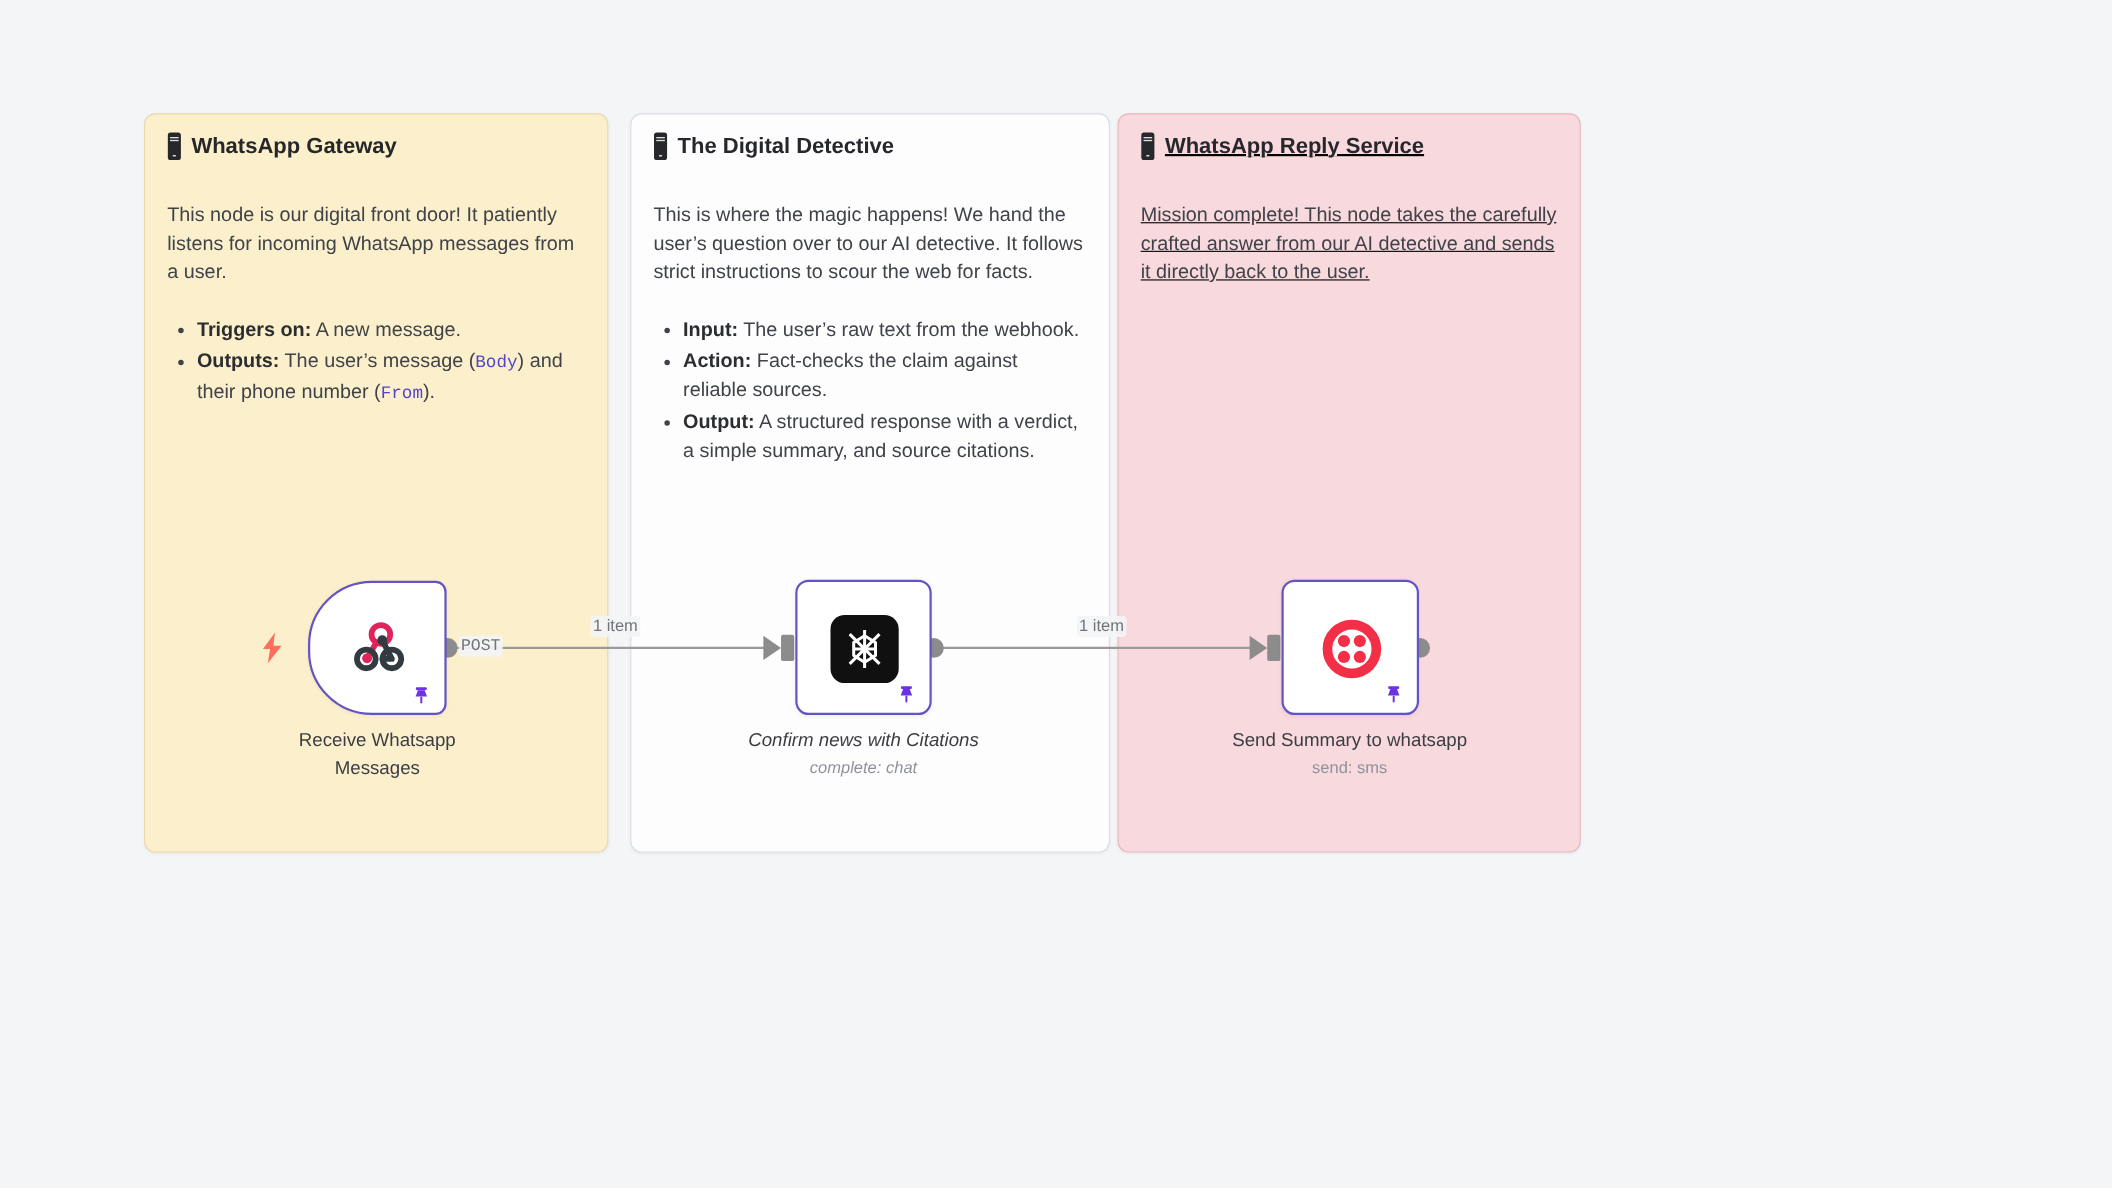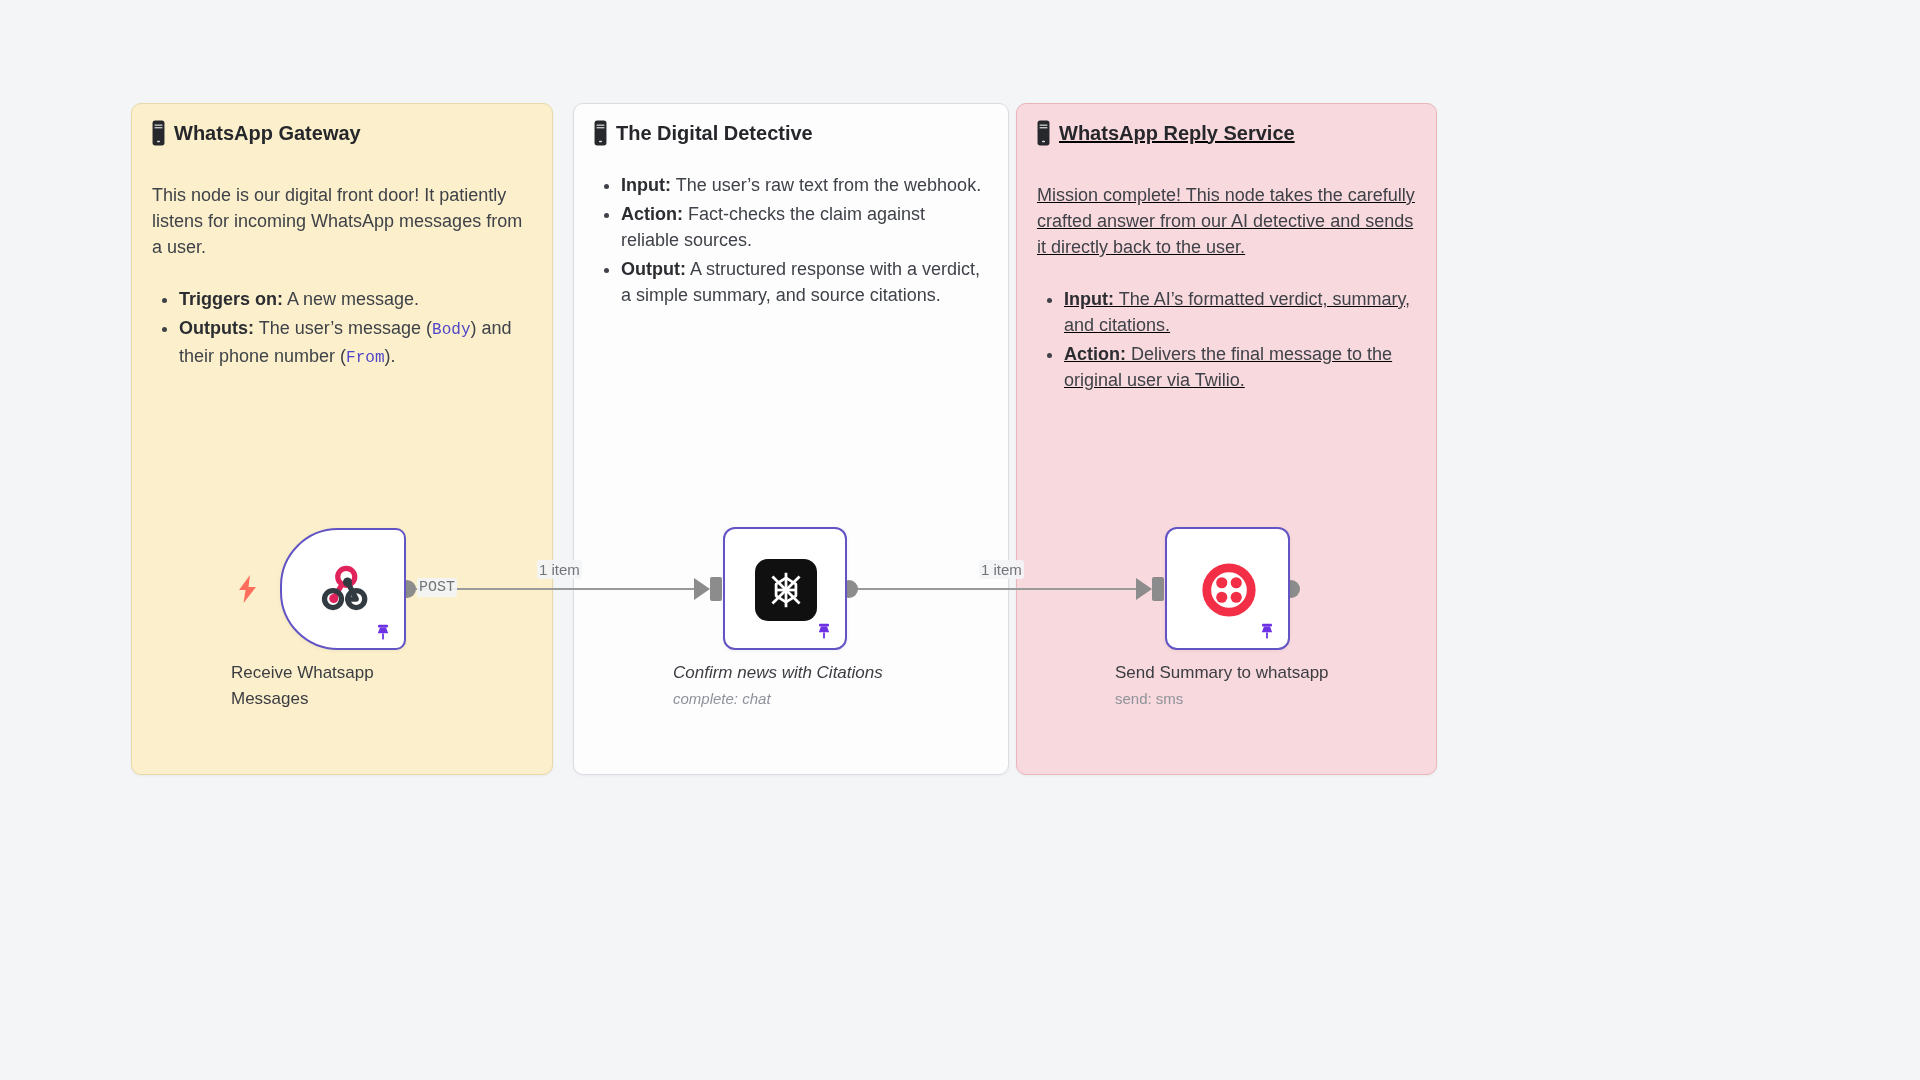--- a/index.html
+++ b/index.html
@@ -35,21 +35,21 @@
     box-shadow:0 1px 4px rgba(0,0,0,.06);
   }
   .node.trigger{left:280px;top:528px;width:126px;height:122px;border-radius:58px 10px 10px 58px;}
   .node.n2{left:723px;top:527px;width:124px;height:123px;border-radius:12px;}
   .node.n3{left:1165px;top:527px;width:125px;height:123px;border-radius:12px;}
   .node-icon{position:absolute;}
   .pin{position:absolute;width:18px;height:21px;}
   .pplx-box{position:absolute;left:30px;top:30px;width:62px;height:62px;background:#101010;border-radius:13px;display:flex;align-items:center;justify-content:center;}
   
   .node-label{
-    position:absolute;width:224px;
+    position:absolute;width:224px;text-align:center;
     font-size:17px;line-height:26px;color:#3b3d42;
   }
   .node-sublabel{font-size:15px;line-height:22px;color:#8f929a;margin-top:2px;}
   .chip{
     position:absolute;font-size:15px;color:#717479;
     background:rgba(243,244,246,.92);padding:1px 2px;border-radius:3px;white-space:nowrap;
   }
   .bolt{position:absolute;left:236px;top:575px;}
   
   .wh-pink-s{stroke:var(--webhook-pink);fill:none;stroke-width:2.1;stroke-linecap:round;}
@@ -87,42 +87,39 @@
   <div class="sticky s2">
     <div class="sticky-title">
       <svg width="13" height="26" viewBox="0 0 12 24">
         <rect class="phone-f" x="0.5" y="0.5" width="11" height="23" rx="2.4"></rect>
         <rect x="2.4" y="4.2" width="7.2" height="1.1" fill="#fff" opacity=".85"></rect>
         <rect x="2.4" y="6.6" width="7.2" height="1.1" fill="#fff" opacity=".85"></rect>
         <rect x="4.6" y="19.2" width="2.8" height="1.3" rx=".6" fill="#fff" opacity=".85"></rect>
       </svg>
       <span>The Digital Detective</span>
     </div>
+    <p class="sticky-para">This is where the magic happens! We hand the user’s question over to our AI detective. It follows strict instructions to scour the web for facts.</p>
     <ul>
       <li><b>Input:</b><span> The user’s raw text from the webhook.</span></li>
       <li><b>Action:</b><span> Fact-checks the claim against reliable sources.</span></li>
       <li><b>Output:</b><span> A structured response with a verdict, a simple summary, and source citations.</span></li>
     </ul>
   </div>
 
   <div class="sticky s3">
     <div class="sticky-title">
       <svg width="13" height="26" viewBox="0 0 12 24">
         <rect class="phone-f" x="0.5" y="0.5" width="11" height="23" rx="2.4"></rect>
         <rect x="2.4" y="4.2" width="7.2" height="1.1" fill="#fff" opacity=".85"></rect>
         <rect x="2.4" y="6.6" width="7.2" height="1.1" fill="#fff" opacity=".85"></rect>
         <rect x="4.6" y="19.2" width="2.8" height="1.3" rx=".6" fill="#fff" opacity=".85"></rect>
       </svg>
       <span>WhatsApp Reply Service</span>
     </div>
     <p class="sticky-para">Mission complete! This node takes the carefully crafted answer from our AI detective and sends it directly back to the user.</p>
-    <ul>
-      <li><b>Input:</b><span> The AI’s formatted verdict, summary, and citations.</span></li>
-      <li><b>Action:</b><span> Delivers the final message to the original user via Twilio.</span></li>
-    </ul>
   </div>
 
   <svg class="wires" width="1920" height="1080" viewBox="0 0 1920 1080">
 
     <g>
       <line class="wire" x1="407" y1="589" x2="696" y2="589"></line>
       <polygon class="port" points="694,578 694,600 710,589"></polygon>
       <rect class="port" x="710" y="577" width="12" height="24" rx="2"></rect>
     </g>
     <circle class="port" cx="407" cy="589" r="9"></circle>

